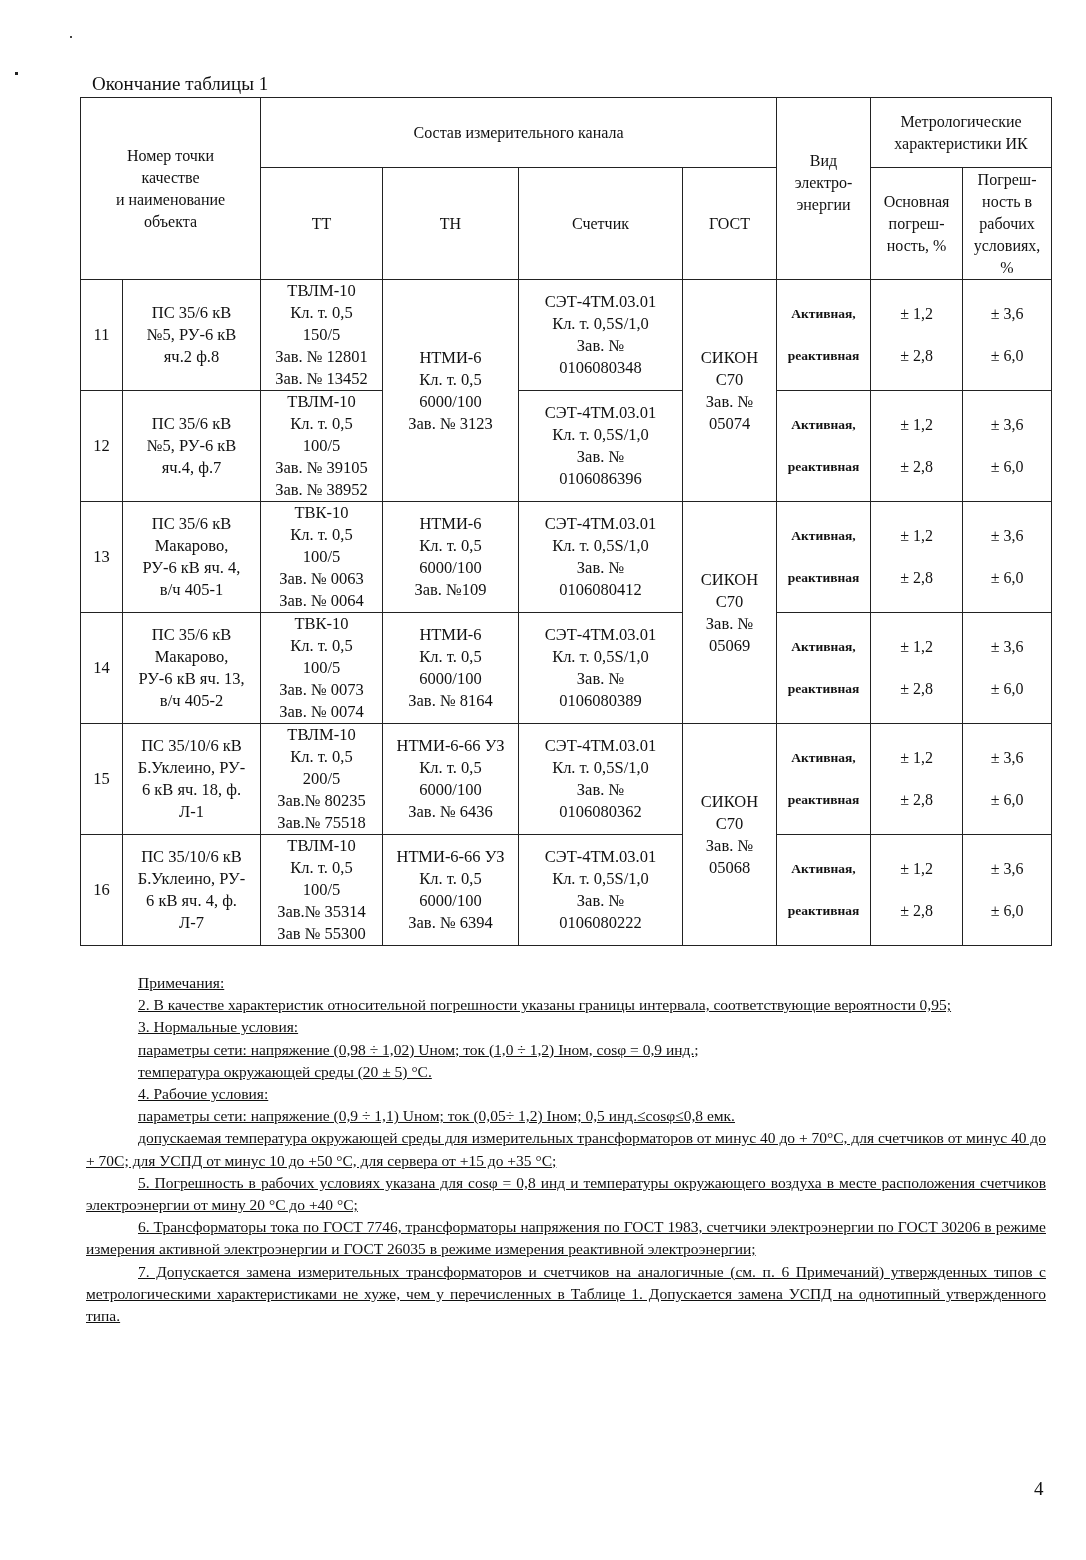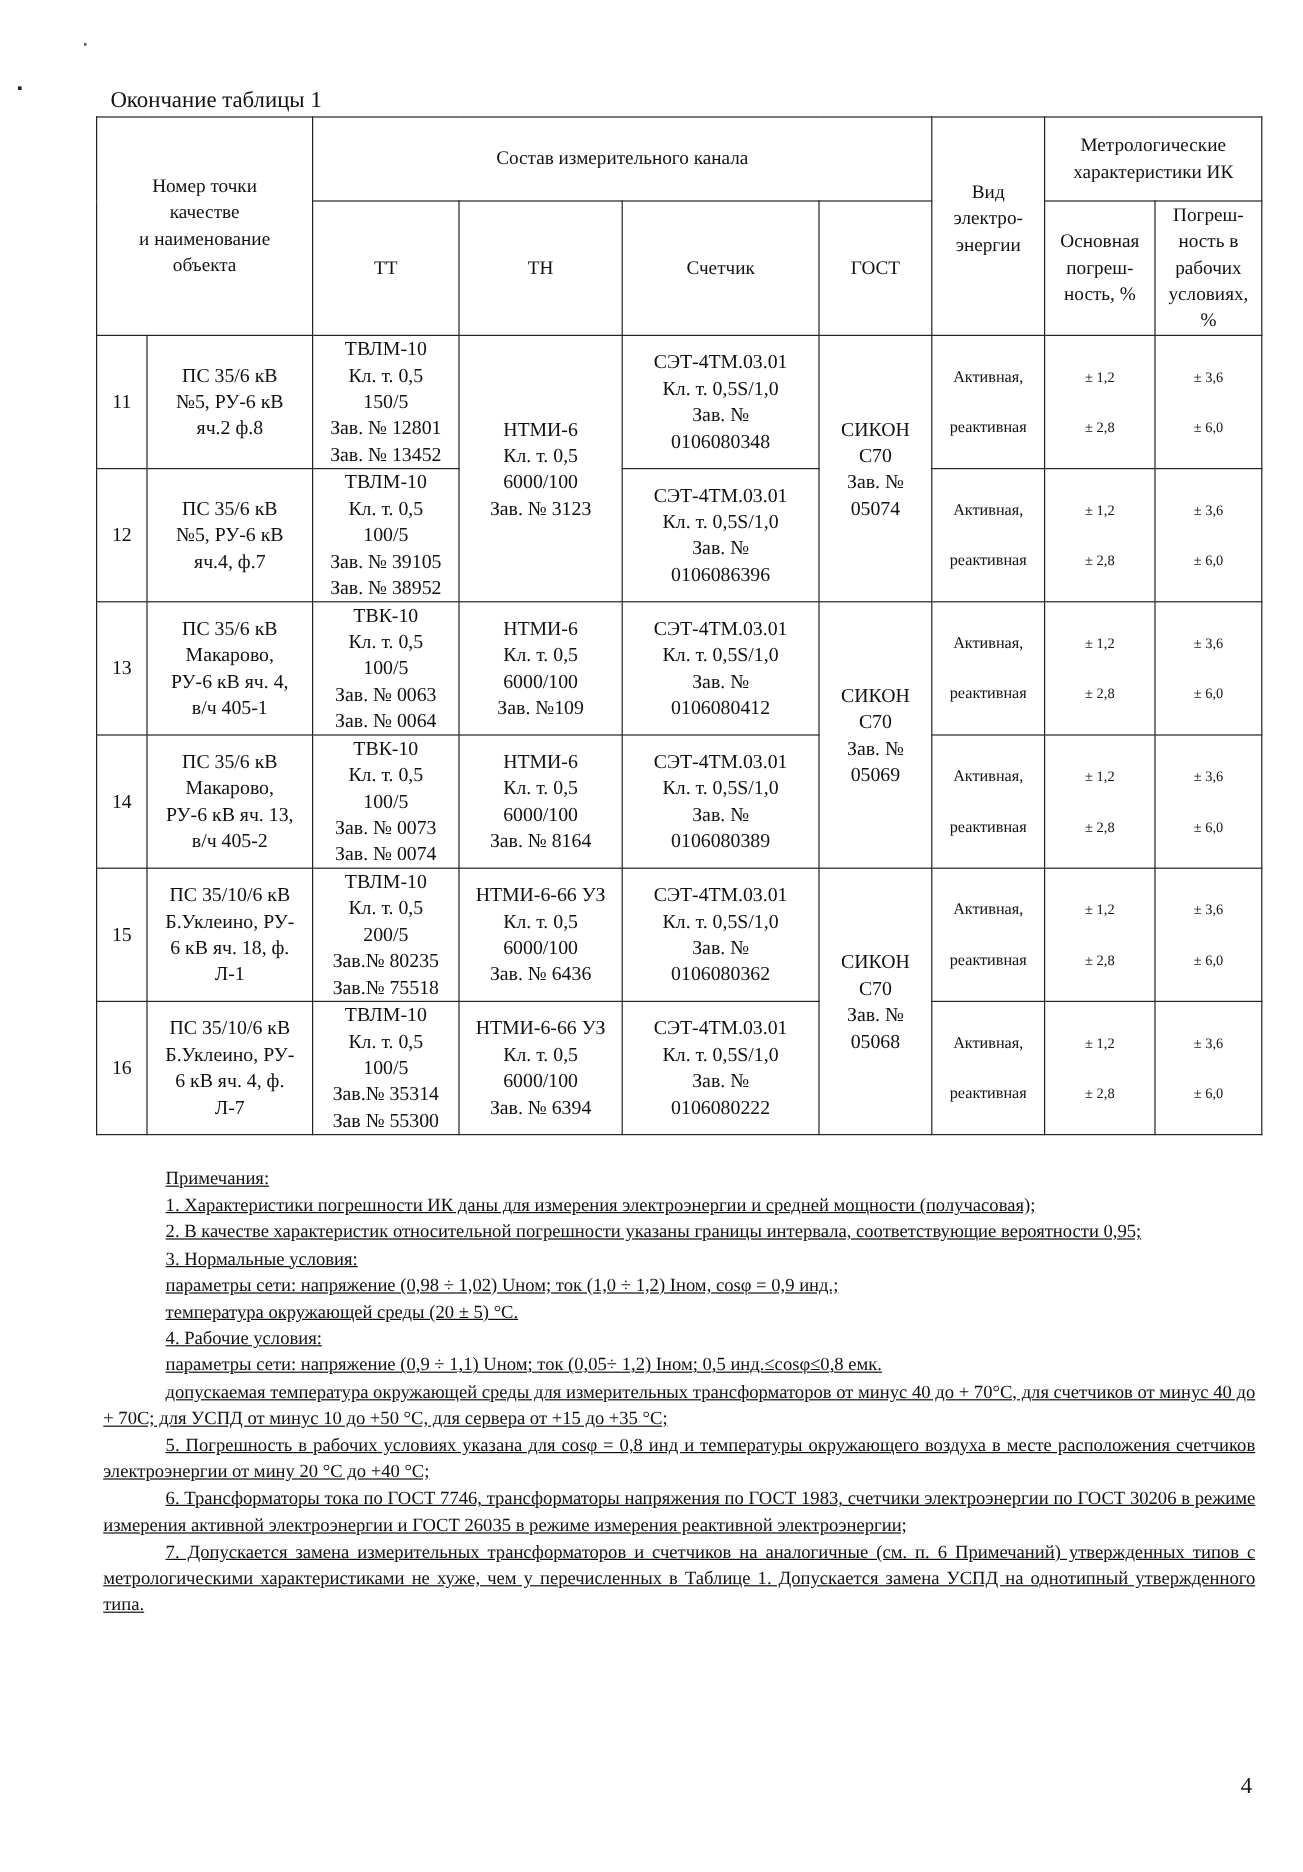--- a/index.html
+++ b/index.html
@@ -1,22 +1,22 @@
 <!DOCTYPE html>
 <html><head>
 <meta charset="utf-8">
 <style>
   html, body { margin:0; padding:0; background:#ffffff; }
   body { width:1086px; height:1560px; position:relative; font-family:"Liberation Serif", serif; color:#111; overflow:hidden; }
   .caption { position:absolute; left:92px; top:73px; font-size:19px; }
   table.main { position:absolute; left:80px; top:97px; border-collapse:collapse; table-layout:fixed; width:971px; font-size:16.5px; line-height:22px; }
   table.main td { border:1px solid #222; text-align:center; vertical-align:middle; padding:0 2px; }
   .hdr td { font-size:16px; line-height:22px; }
-  .vid { font-size:13.5px; line-height:42px; }
-  .num { font-size:12px; line-height:42px; }
+  .vid { font-size:13.5px; line-height:42px;font-weight:bold; }
+  .num { font-size:16px; line-height:42px; }
   .cell-lines div { white-space:nowrap; }
   .notes { position:absolute; left:86px; top:972px; width:960px; font-size:15.5px; line-height:22.2px;text-decoration:underline; }
   .notes p { margin:0; text-align:justify; }
   .notes .ind { text-indent:52px; }
   .notes .sub { padding-left:52px; }
   .page-num { position:absolute; left:1034px; top:1478px; font-size:19px; }
   .dot1 { position:absolute; left:70px; top:36px; width:2px; height:2px; background:#444; }
   .dot2 { position:absolute; left:15px; top:72px; width:3px; height:3px; background:#222; }
 </style>
 </head>
@@ -388,21 +388,20 @@
         <td class="num">
           <div>± 3,6</div>
           <div>± 6,0</div>
         </td>
       </tr>
     </tbody>
 </table>
 
 <div class="notes">
   <p class="sub">Примечания:</p>
-  <p class="ind">1. Характеристики погрешности ИК даны для измерения электроэнергии и средней мощности (получасовая);</p>
   <p class="ind">2. В качестве характеристик относительной погрешности указаны границы интервала, соответствующие вероятности 0,95;</p>
   <p class="sub">3. Нормальные условия:</p>
   <p class="sub">параметры сети: напряжение (0,98 ÷ 1,02) Uном;  ток (1,0 ÷ 1,2) Iном, cosφ = 0,9 инд.;</p>
   <p class="sub">температура окружающей среды (20 ± 5) °С.</p>
   <p class="sub">4. Рабочие условия:</p>
   <p class="sub">параметры сети: напряжение (0,9 ÷ 1,1) Uном; ток (0,05÷ 1,2) Iном; 0,5 инд.≤cosφ≤0,8 емк.</p>
   <p class="ind">допускаемая температура окружающей среды для измерительных трансформаторов от минус 40 до + 70°С, для счетчиков от минус 40 до + 70С; для УСПД от минус 10 до +50 °С, для сервера от +15 до +35 °С;</p>
   <p class="ind">5. Погрешность в рабочих условиях указана для cosφ = 0,8 инд и температуры окружающего воздуха в месте расположения счетчиков электроэнергии от мину 20 °С до +40 °С;</p>
   <p class="ind">6. Трансформаторы тока по ГОСТ 7746, трансформаторы напряжения по ГОСТ 1983, счетчики электроэнергии по ГОСТ 30206 в режиме измерения активной электроэнергии и ГОСТ 26035  в режиме измерения реактивной электроэнергии;</p>
   <p class="ind">7. Допускается замена измерительных трансформаторов и счетчиков на аналогичные (см. п. 6 Примечаний) утвержденных типов с метрологическими характеристиками не хуже, чем у перечисленных в Таблице 1. Допускается замена УСПД на однотипный утвержденного типа.</p>

